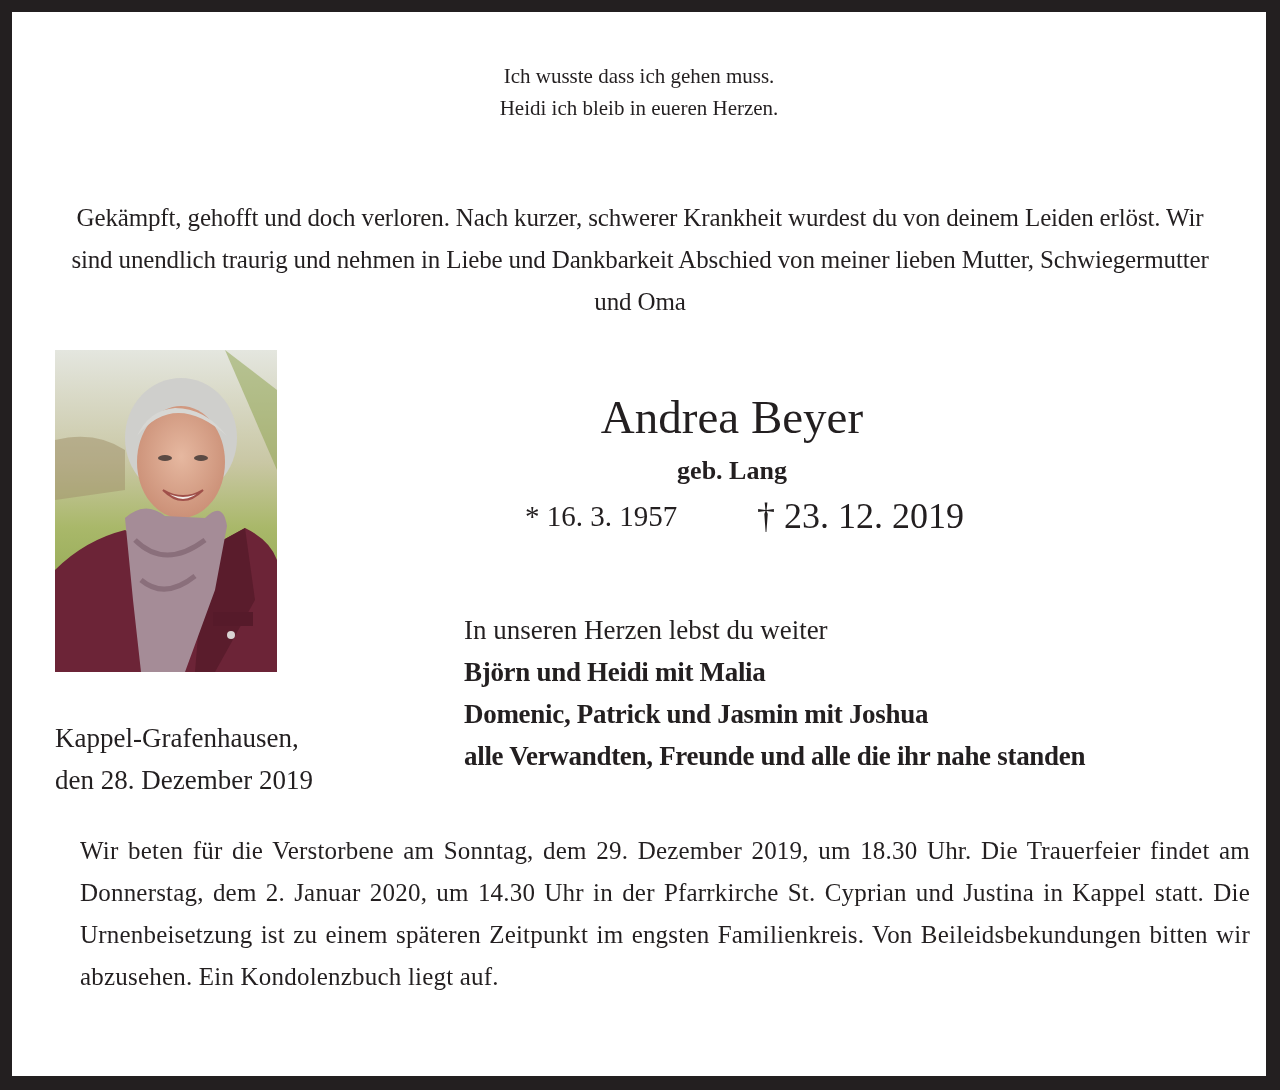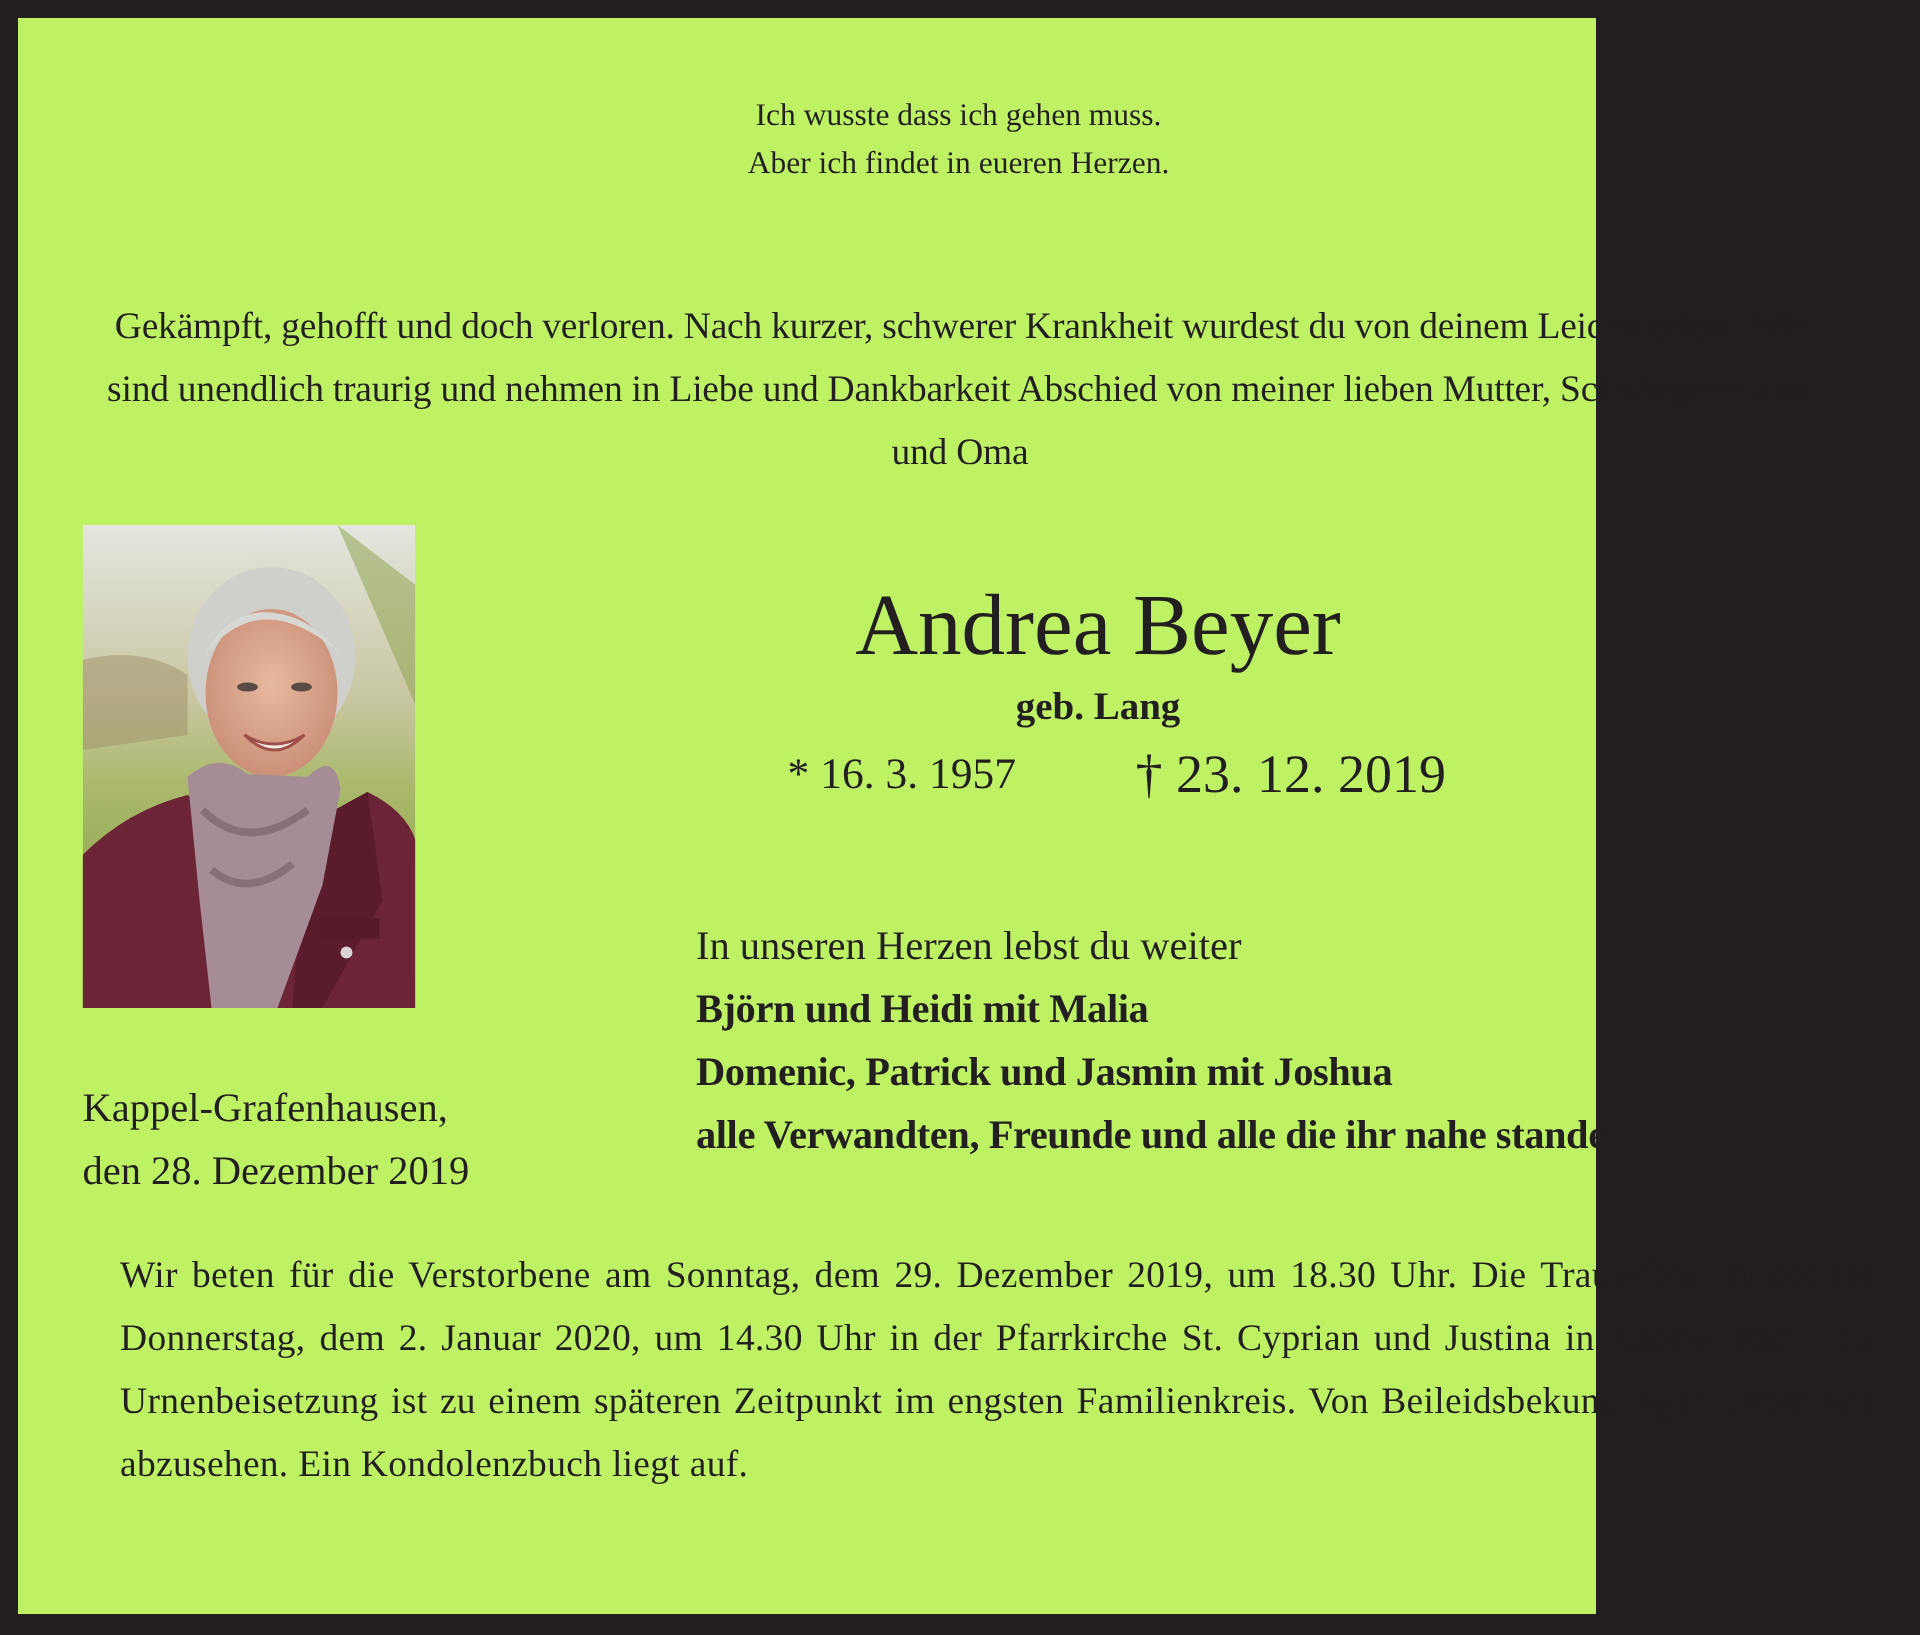--- a/index.html
+++ b/index.html
@@ -7,42 +7,42 @@
       width: 1280px; height: 1090px;
       background: #231f20;
       position: relative;
       overflow: hidden;
       font-family: "Liberation Serif", "DejaVu Serif", serif;
       color: #231f20;
     }
     .sheet {
       position: absolute;
       left: 12px; top: 12px;
-      width: 1052px; height: 1064px;
-      background: #bef264;
+      width: 1254px; height: 1064px;
+      background: #ffffff;
     }
     .abs { position: absolute; white-space: nowrap; }
     .motto {
       left: 0; width: 1254px; text-align: center;
       font-size: 21px; line-height: 32px; top: 48px;
     }
     .motto div { display: block; }
     .para {
       left: 43px; width: 1170px;
       font-size: 25px; line-height: 42px;
       white-space: normal;
     }
     .intro { top: 185px; letter-spacing: -0.15px; text-align: center; }
     .photo {
       left: 43px; top: 338px; width: 222px; height: 322px;
       overflow: hidden;
     }
     .name {
       left: 300px; width: 840px; text-align: center;
-      top: 372px; font-size: 58px; line-height: 66px;
+      top: 372px; font-size: 47px; line-height: 66px;
     }
     .maiden {
       left: 300px; width: 840px; text-align: center;
       top: 442px; font-size: 26px; line-height: 34px; font-weight: bold;
     }
     .born { left: 513px; top: 484px; font-size: 29px; line-height: 40px; }
     .died { left: 745px; top: 484px; font-size: 36px; line-height: 40px; }
     .mourners { left: 452px; top: 597px; font-size: 27px; line-height: 42px; }
     .mourners .b { font-weight: bold; letter-spacing: -0.3px; font-family: Liberation Serif, serif; }
     .place { left: 43px; top: 681px; font-size: 27px; line-height: 42px; margin-top: 24px; }
@@ -52,21 +52,21 @@
       margin-left: 25px;
     }
   </style>
 </head>
 <body>
 
 <div class="sheet">
 
   <div class="abs motto">
     <div>Ich wusste dass ich gehen muss.</div>
-    <div>Aber ich findet in eueren Herzen.</div>
+    <div>Heidi ich bleib in eueren Herzen.</div>
   </div>
 
   <div class="abs para intro">Gekämpft, gehofft und doch verloren. Nach kurzer, schwerer Krankheit wurdest du von deinem Leiden erlöst. Wir sind unendlich traurig und nehmen in Liebe und Dankbarkeit Abschied von meiner lieben Mutter, Schwiegermutter und Oma</div>
 
   <div class="abs photo">
     <svg width="222" height="322" viewBox="0 0 222 322" xmlns="http://www.w3.org/2000/svg">
       <defs>
         <linearGradient id="bg" x1="0" y1="0" x2="0" y2="1">
           <stop offset="0" stop-color="#e4e6df"></stop>
           <stop offset="0.35" stop-color="#c9c7a4"></stop>

